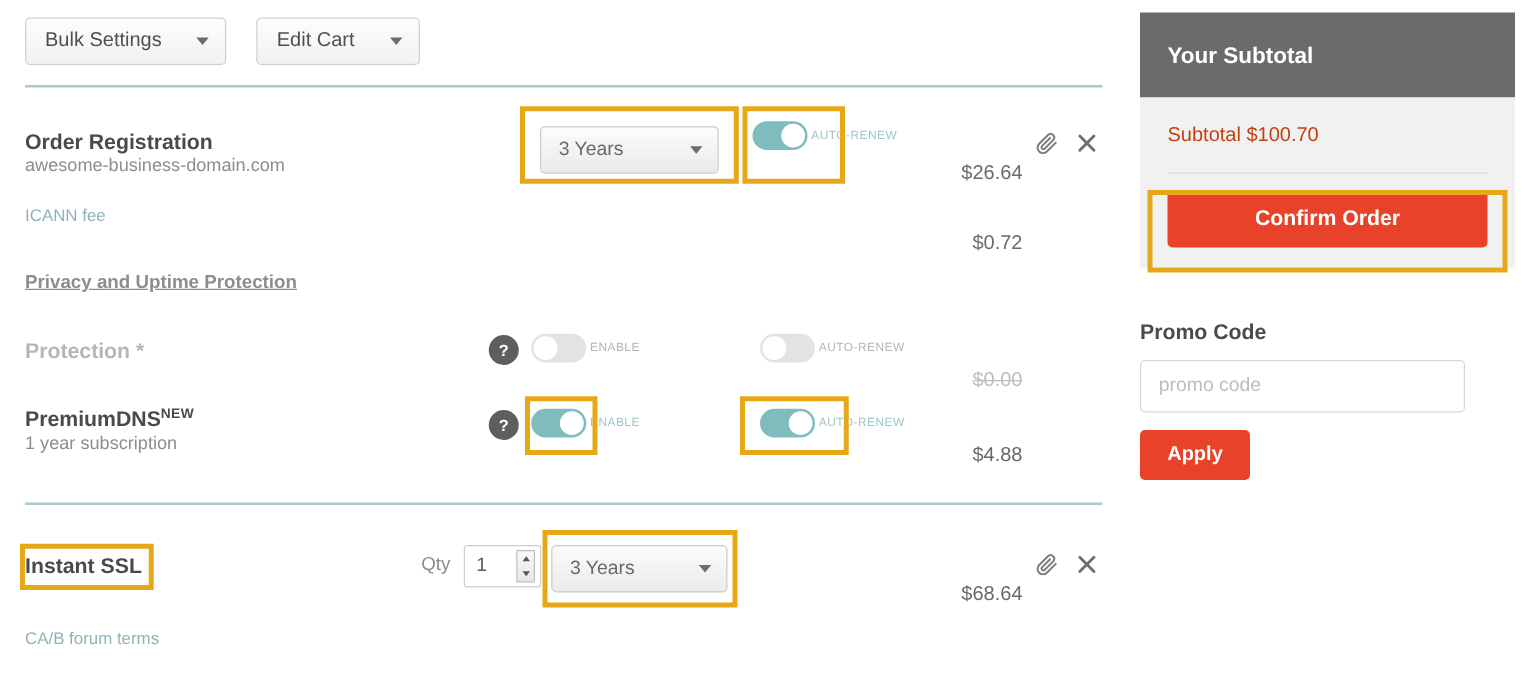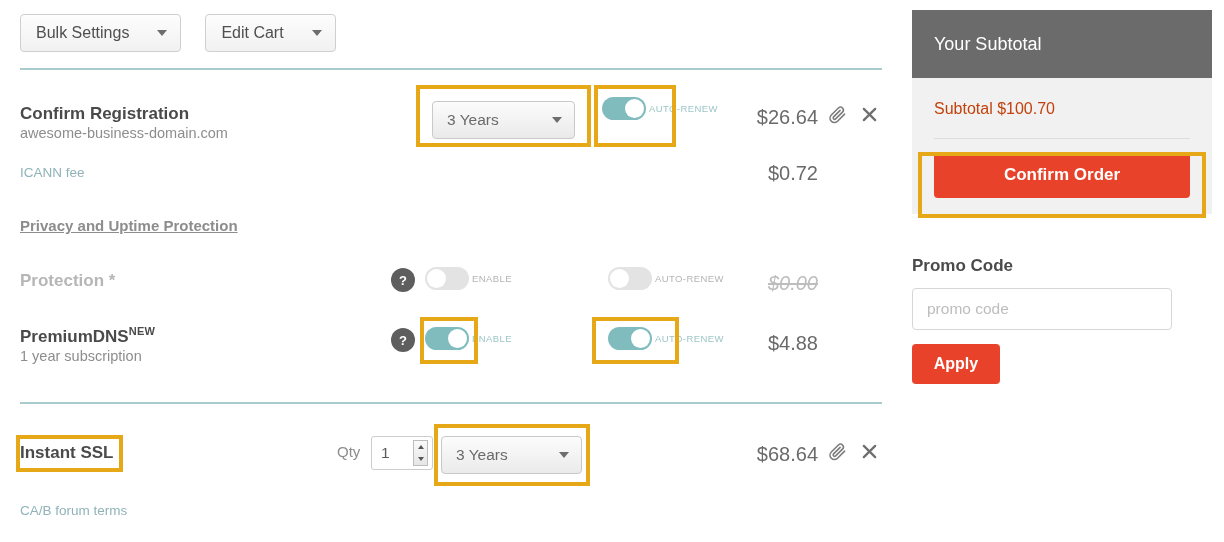--- a/index.html
+++ b/index.html
@@ -146,24 +146,25 @@
     color: #ffffff;
     font-size: 13px;
     font-weight: bold;
     display: flex;
     align-items: center;
     justify-content: center;
     cursor: pointer;
   }
 
   .price {
-    font-size: 20px;
+    font-size: 16px;
     color: #6a6a6a;
     text-align: right;
     width: 78px;
+    margin-top: 24px;
   }
   .price.strike {
     color: #bdbdbd;
     text-decoration: line-through;
   }
 
   .icn {
     color: #7c7c7c;
     cursor: pointer;
     display: inline-flex;
@@ -225,21 +226,21 @@
     height: 68px;
     background: #6b6b6b;
     display: flex;
     align-items: center;
     padding-left: 22px;
     box-sizing: border-box;
   }
   .panel-head span {
     color: #ffffff;
     font-size: 18px;
-    font-weight: normal;
+    font-weight: bold;
   }
   .panel-body {
     background: #f1f1f1;
     padding: 22px 22px 0 22px;
     box-sizing: border-box;
   }
   .subtotal-line {
     font-size: 16px;
     color: #c2410c;
     padding-bottom: 20px;
@@ -305,21 +306,21 @@
     <div class="btn-drop">
       <span>Edit Cart</span>
       <span class="caret"></span>
     </div>
   </div>
 
   <div class="sep sep-1"></div>
 
   <div class="row" style="top:103px;">
     <div style="position:absolute;left:20px;top:0;">
-      <div class="item-title">Confirm Registration</div>
+      <div class="item-title">Order Registration</div>
       <div class="item-sub">awesome-business-domain.com</div>
     </div>
 
     <div class="sel" style="position:absolute;left:432px;top:-2px;width:143px;">
       <span>3 Years</span>
       <span class="caret"></span>
     </div>
 
     <div class="tgl-wrap" style="position:absolute;left:602px;top:-6px;">
       <div class="tgl on">
@@ -362,21 +363,21 @@
       <div class="tgl-lbl">ENABLE</div>
     </div>
 
     <div class="tgl-wrap" style="position:absolute;left:608px;top:-3px;">
       <div class="tgl">
           <div class="knob"></div>
         </div>
       <div class="tgl-lbl">AUTO-RENEW</div>
     </div>
 
-    <div class="price strike" style="position:absolute;left:740px;top:2px;font-style:italic;">$0.00</div>
+    <div class="price strike" style="position:absolute;left:740px;top:2px;">$0.00</div>
   </div>
 
   <div class="row" style="top:325px;">
     <div style="position:absolute;left:20px;top:0;">
       <div class="item-title"><span>PremiumDNS</span><span class="sup-new">NEW</span></div>
       <div class="item-sub">1 year subscription</div>
     </div>
 
     <div class="help" style="position:absolute;left:391px;top:3px;">?</div>
 

